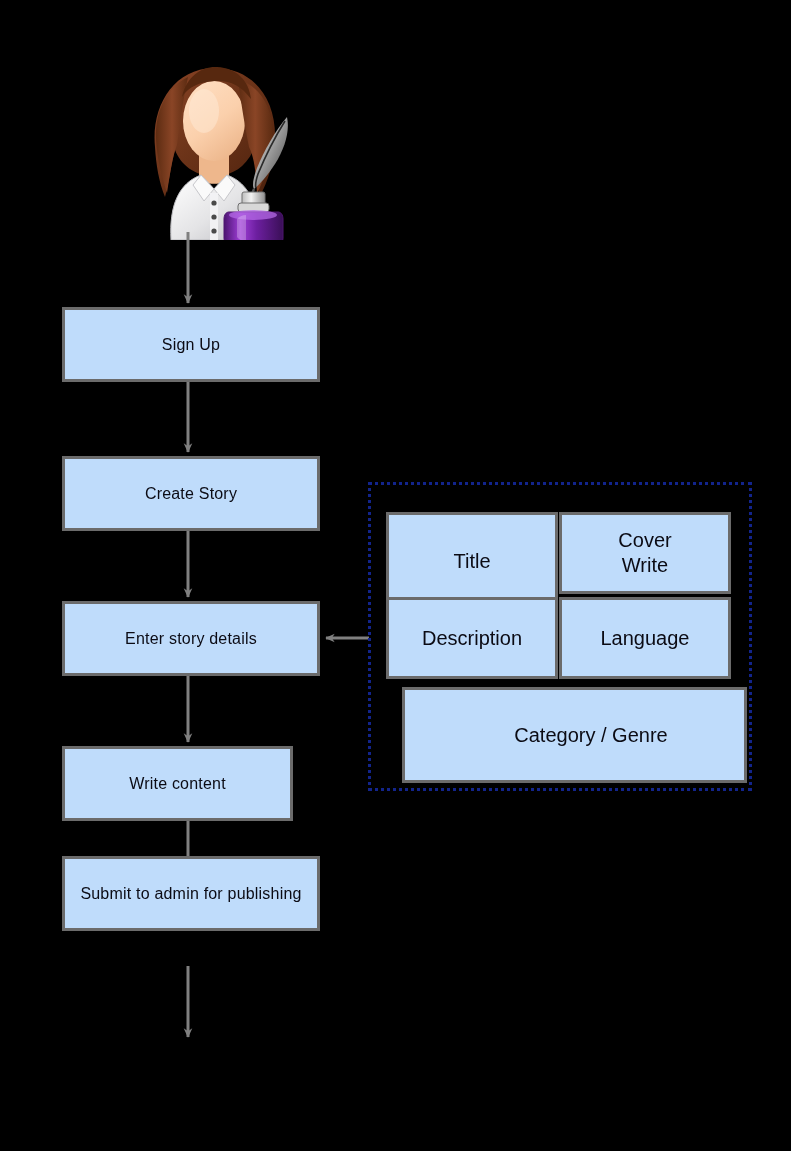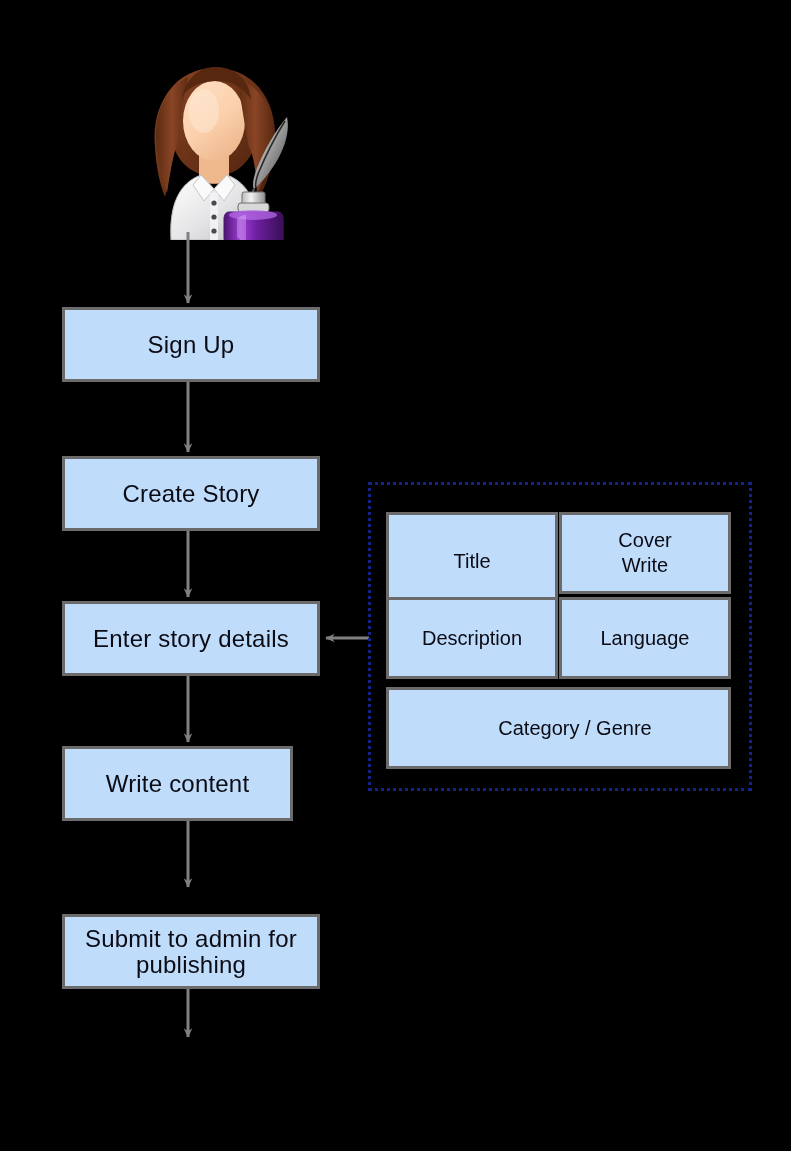--- a/index.html
+++ b/index.html
@@ -13,31 +13,31 @@
 
   
   .node{
     position:absolute;
     background:#bfdcfb;
     border:3px solid #6b6b6b;
     box-sizing:border-box;
     display:flex;align-items:center;justify-content:center;
     text-align:center;
     color:#0b0b14;
-    font-size:24px;
+    font-size:16px;
     line-height:26px;
     letter-spacing:.2px;
   }
   .node .lbl{display:block;padding:0 6px;}
 
   #n-signup   {left:62px; top:307px; width:258px; height:75px;}
   #n-create   {left:62px; top:456px; width:258px; height:75px;}
   #n-details  {left:62px; top:601px; width:258px; height:75px;}
   #n-write    {left:62px; top:746px; width:231px; height:75px;}
-  #n-submit   {left:62px; top:914px; width:258px; height:75px;}
+  #n-submit   {left:62px; top:856px; width:258px; height:75px;}
 
   #n-published{
     left:62px; top:1041px; width:258px; height:71px;
     border-radius:36px;
   }
 
   
   #group{
     position:absolute;
     left:368px; top:482px; width:384px; height:309px;
@@ -54,21 +54,21 @@
     display:flex;align-items:center;justify-content:center;
     text-align:center;
     color:#0b0b14;
     font-size:20px;
     line-height:25px;
   }
   #s-title   {left:386px; top:512px; width:172px; height:98px;}
   #s-cover   {left:559px; top:512px; width:172px; height:82px;}
   #s-desc    {left:386px; top:597px; width:172px; height:82px;align-items:center;}
   #s-lang    {left:559px; top:597px; width:172px; height:82px;}
-  #s-cat     {left:386px; top:687px; width:345px; height:82px;padding-left:33px;}
+  #s-cat     {left:402px; top:687px; width:345px; height:96px;padding-left:33px;}
 
   
   #wires{position:absolute;left:0;top:0;width:791px;height:1151px;pointer-events:none;}
 
   
   #avatar{
     position:absolute;left:125px;top:55px;width:180px;height:185px;
   }
   #avatar svg{display:block;}
 </style>

